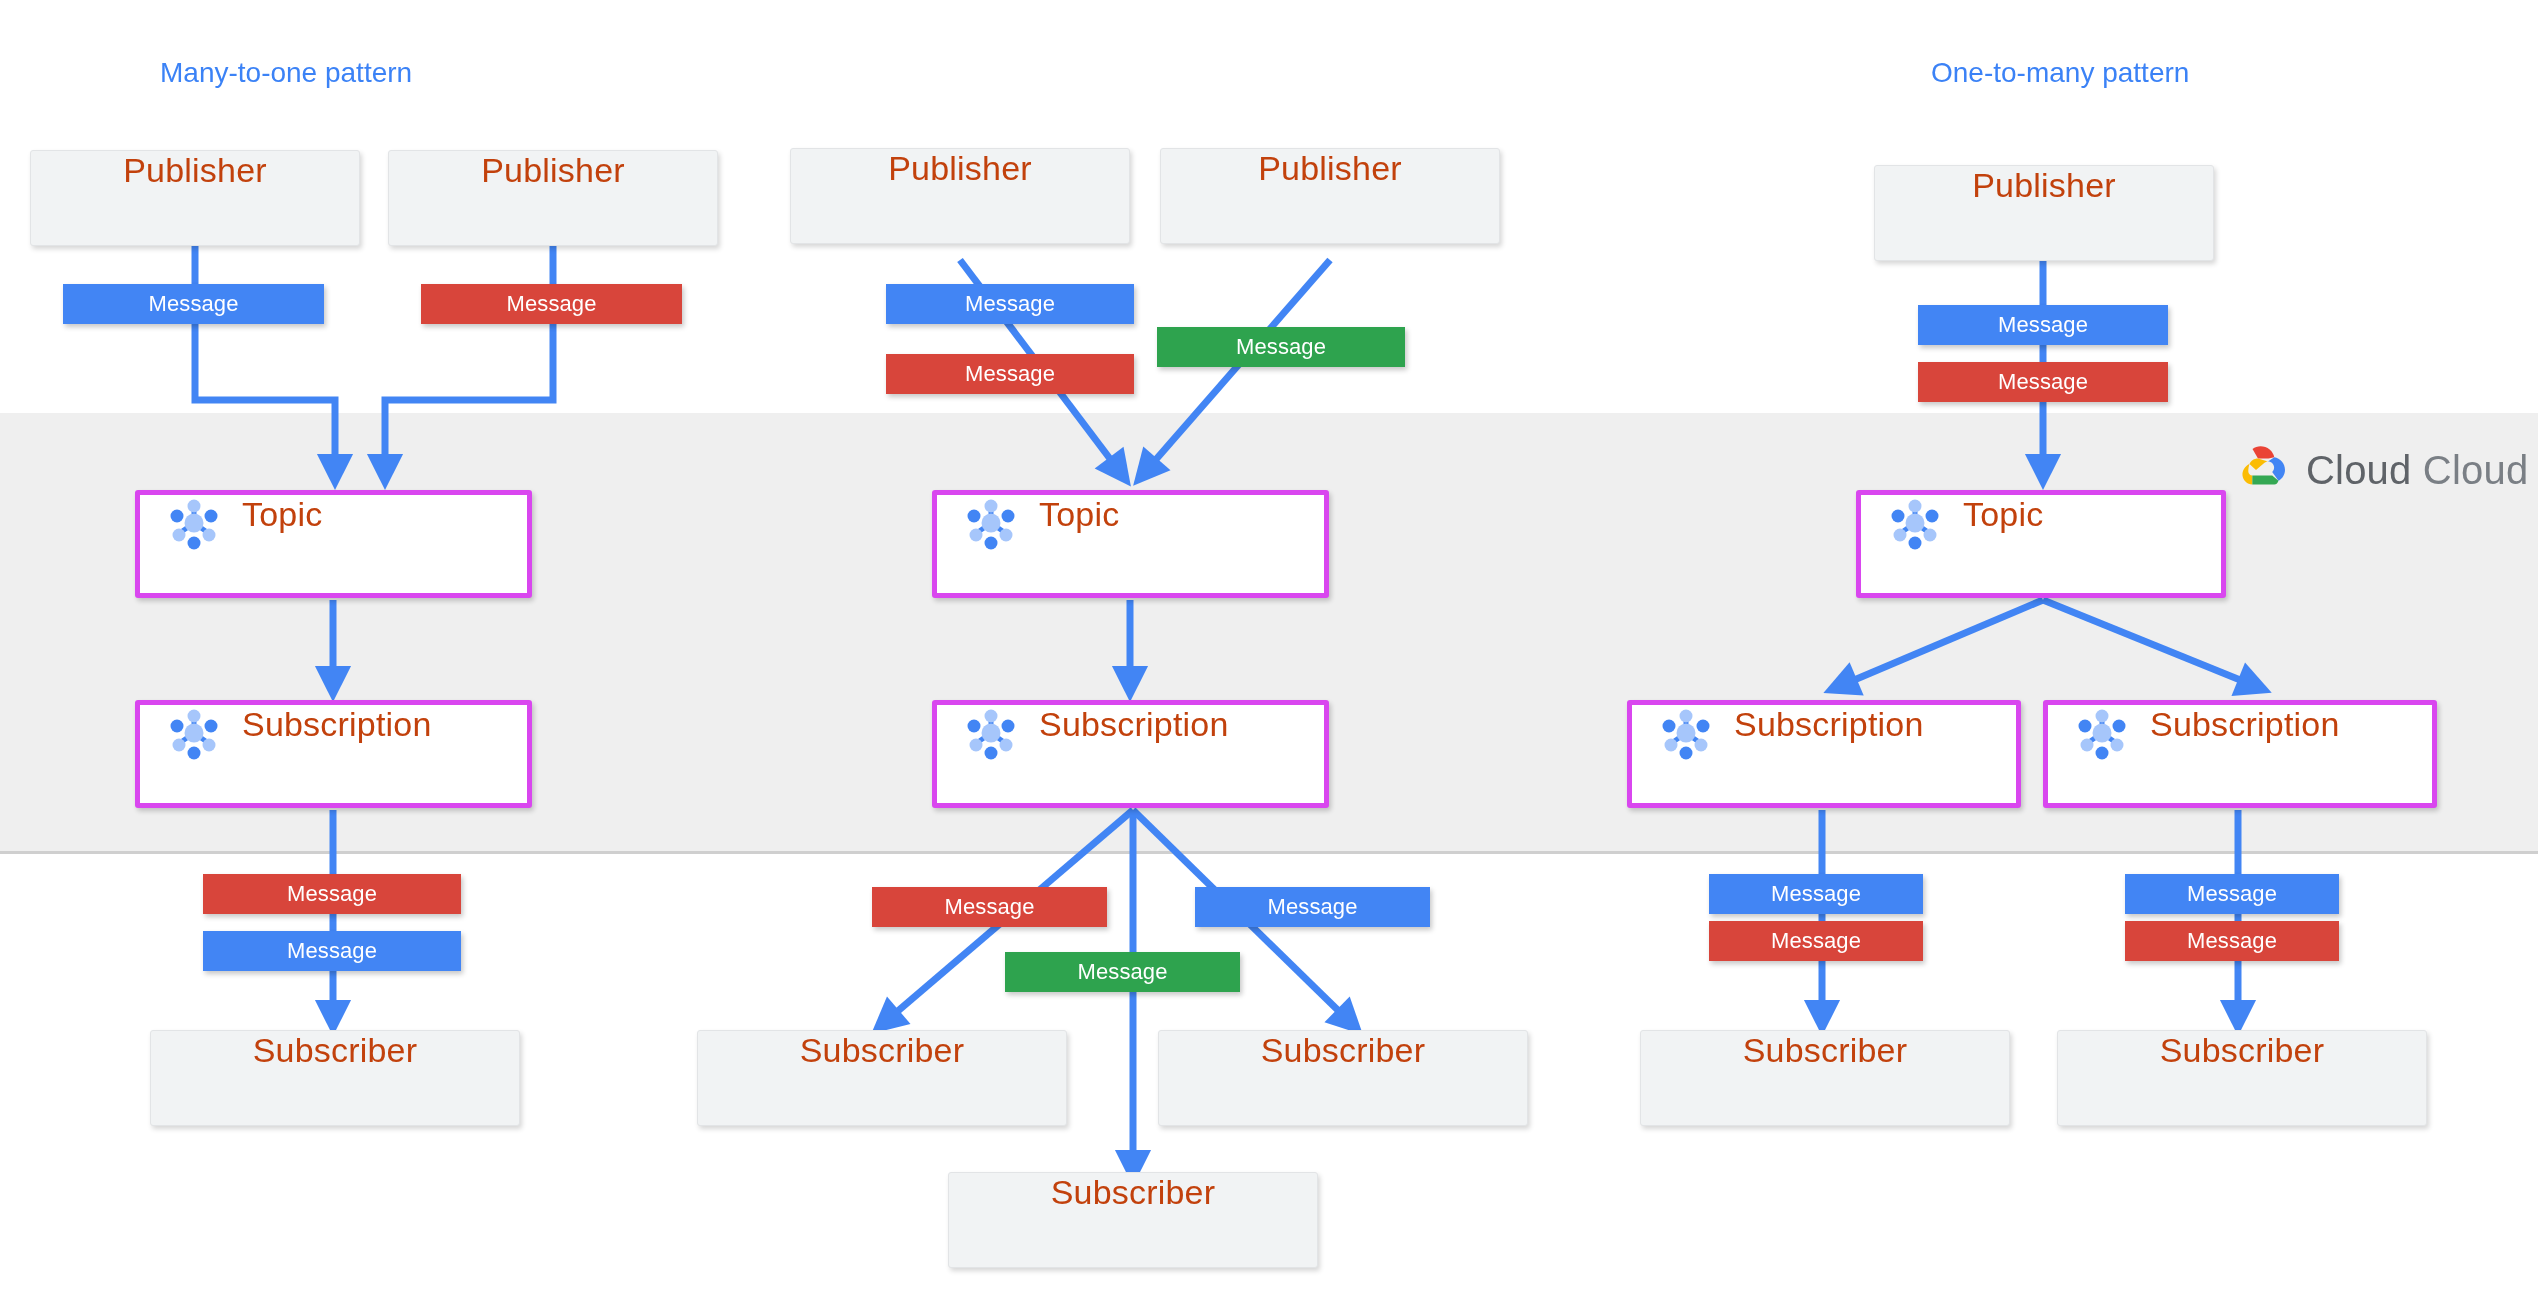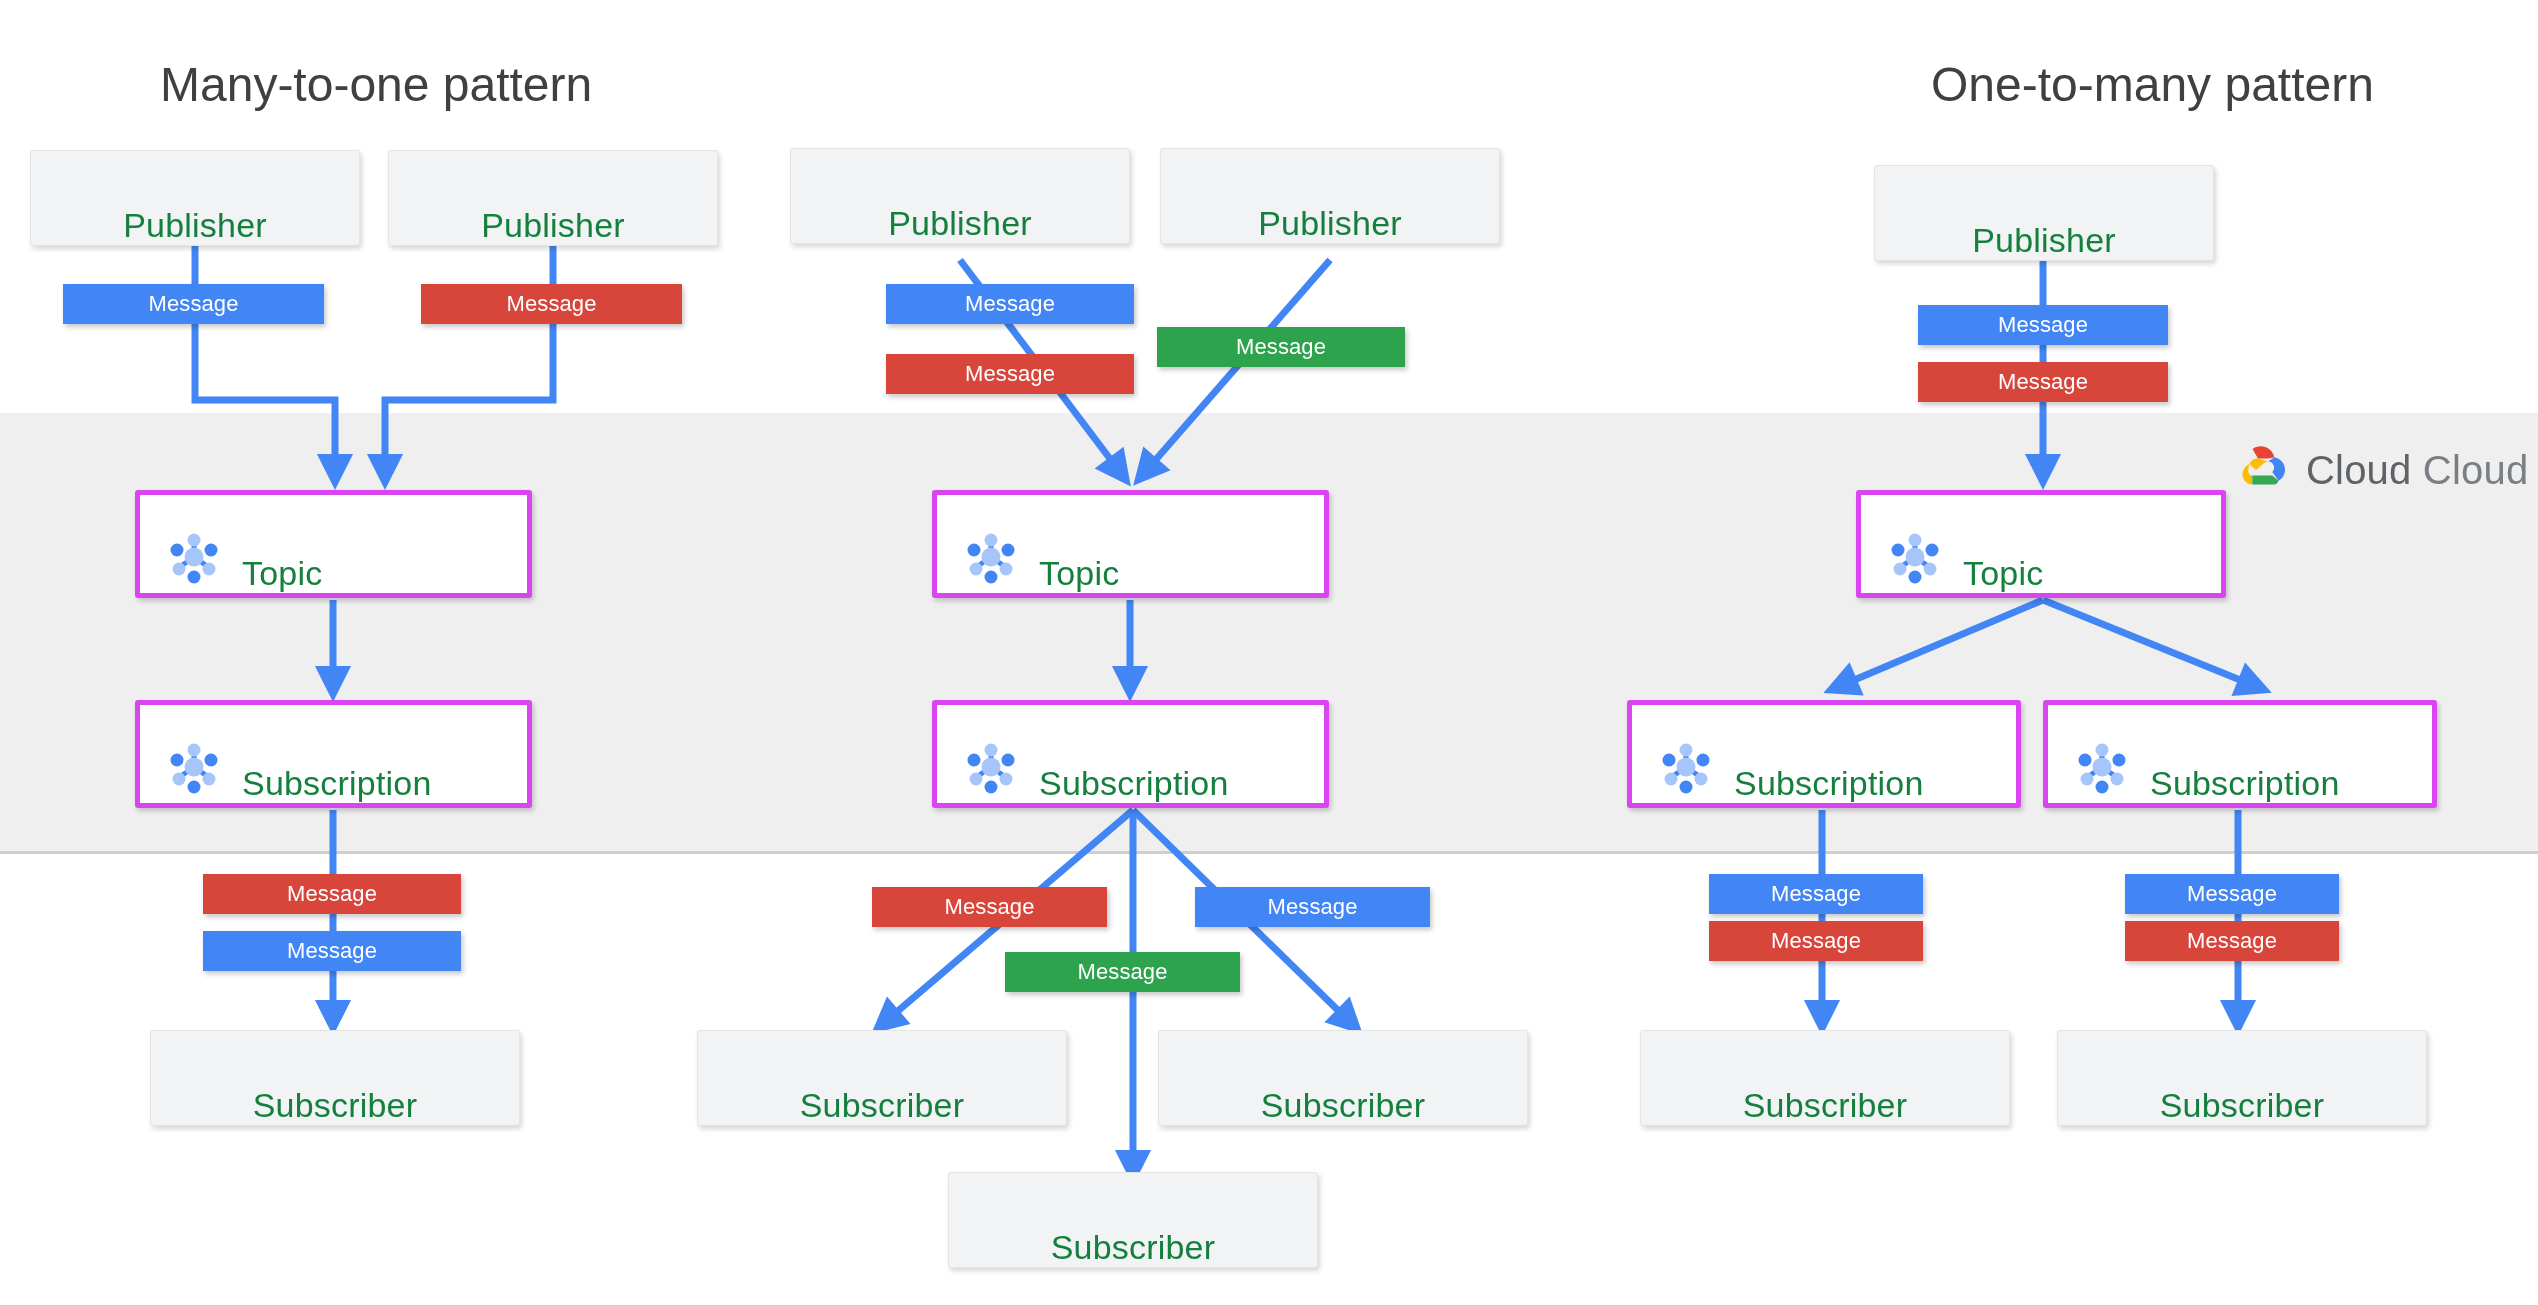--- a/index.html
+++ b/index.html
@@ -18,23 +18,23 @@
     border-bottom:3px solid #cfcfcf;
     box-sizing:border-box;
   }
 
   
   .edges{position:absolute;left:0;top:0;width:2538px;height:1305px;}
 
   
   .node{
     position:absolute;box-sizing:border-box;
-    display:flex;align-items:flex-end;justify-content:center;
+    display:flex;align-items:flex-start;justify-content:center;
     border-radius:3px;
-    font-size:34px;color:#15803d;font-weight:400;
+    font-size:34px;color:#c2410c;font-weight:400;
     letter-spacing:.2px;
   }
   .node.plain{
     background:#f1f3f4;border:1px solid #e2e4e6;
     box-shadow:2px 3px 5px rgba(0,0,0,.16);
   }
   .node.pubsub{
     background:#ffffff;border:5px solid #d946ef;
     box-shadow:2px 3px 5px rgba(0,0,0,.20);
     justify-content:flex-start;
@@ -50,21 +50,21 @@
     box-shadow:2px 3px 5px rgba(0,0,0,.22);
     letter-spacing:.1px;
   }
   .chip.blue{background:#4285f4;}
   .chip.red{background:#d8453b;}
   .chip.green{background:#2ea34e;}
 
   
   .heading{
     position:absolute;
-    font-size:48px;color:#404040;font-weight:400;
+    font-size:28px;color:#3b82f6;font-weight:400;
     white-space:pre;
   }
 
   
   .gc-lockup{
     position:absolute;display:flex;align-items:center;gap:16px;
   }
   .gc-word{
     font-size:40px;color:#5f6368;letter-spacing:.2px;white-space:pre;
   }

